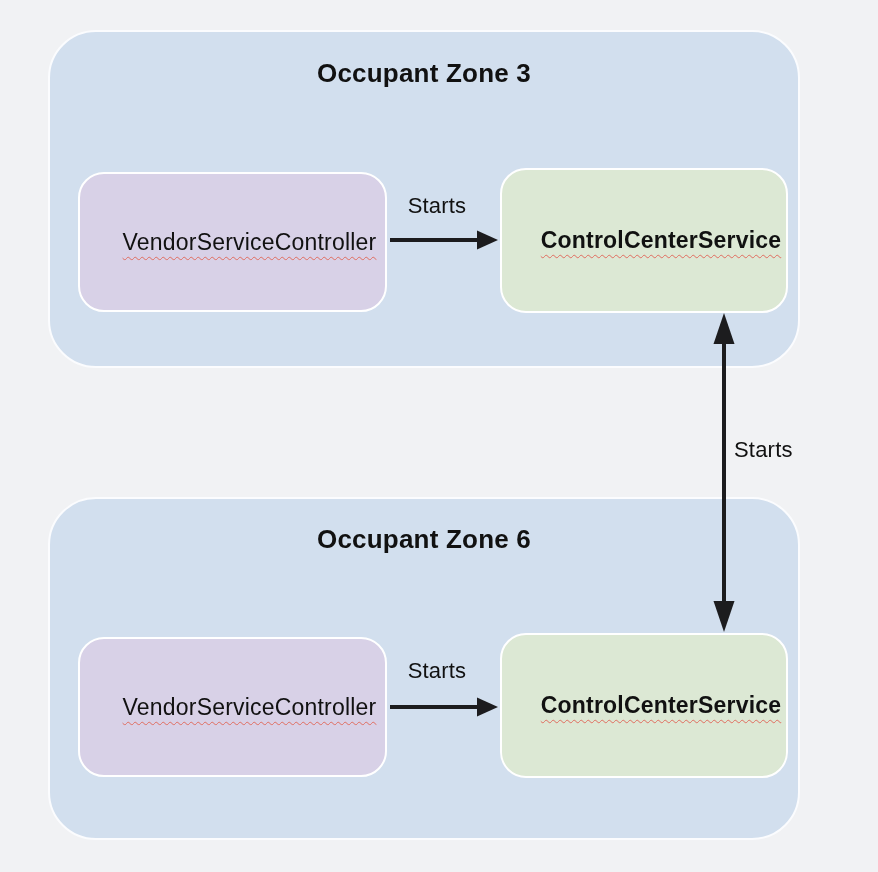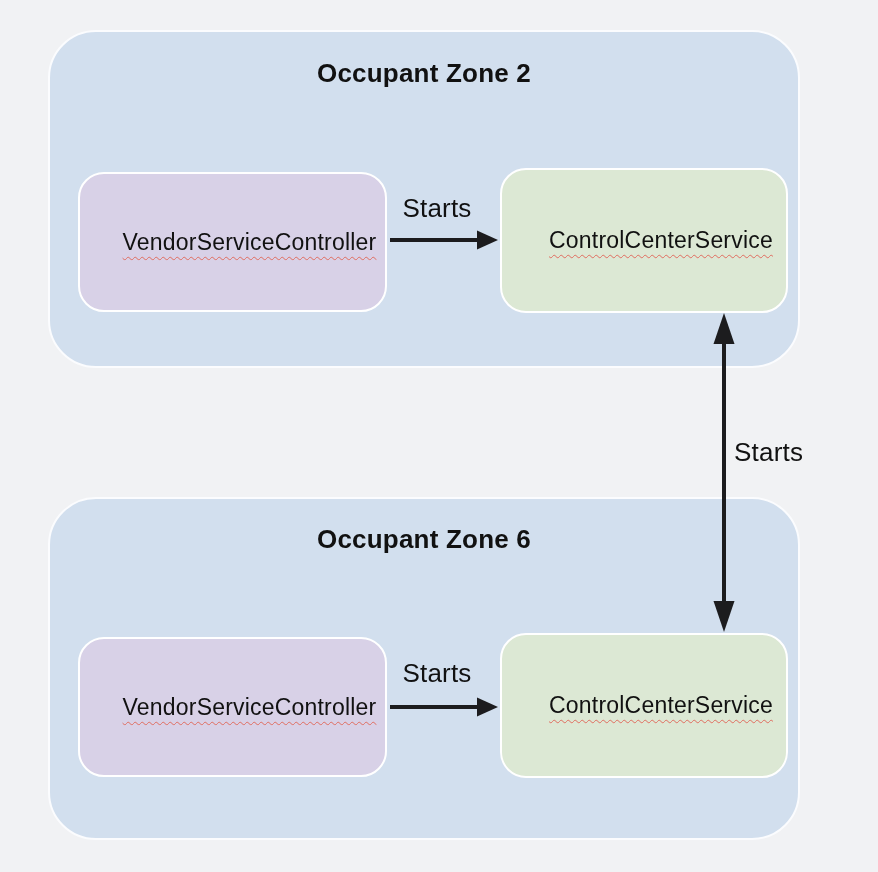--- a/index.html
+++ b/index.html
@@ -49,56 +49,56 @@
   .node {
     position: absolute;
     border: 2px solid var(--box-border);
     border-radius: 26px;
     display: flex;
     align-items: center;
     justify-content: center;
     padding-left: 34px;
   }
   .node-vendor { background: var(--vendor-box-bg); }
-  .node-control { background: var(--control-box-bg); }
+  .node-control { background: var(--control-box-bg); font-weight: bold; }
   .node-label {
     font-size: 23px;
     letter-spacing: 0.2px;
     white-space: nowrap;
     text-decoration-line: underline;
     text-decoration-style: wavy;
     text-decoration-color: var(--squiggle-color);
     text-decoration-thickness: 1px;
     text-underline-offset: 6px;
   }
   .arrow-layer {
     position: absolute;
     left: 0; top: 0;
     width: 878px; height: 872px;
     pointer-events: none;
     z-index: 5;
   }
   .edge-label {
     position: absolute;
-    font-size: 26px;
+    font-size: 22px;
     letter-spacing: 0.2px;
     white-space: nowrap;
     z-index: 6;
   }
   .edge-label-starts-1 { left: 390px; top: 193px; width: 94px; text-align: center; }
   .edge-label-starts-2 { left: 390px; top: 658px; width: 94px; text-align: center; }
   .edge-label-connect  { left: 734px; top: 437px; }
 </style>
 </head>
 <body>
 
 <div class="canvas">
 
   <section class="zone zone-1">
-    <h2 class="zone-title">Occupant Zone 2</h2>
+    <h2 class="zone-title">Occupant Zone 3</h2>
 
   </section>
 
   <section class="zone zone-2">
     <h2 class="zone-title">Occupant Zone 6</h2>
 
   </section>
 
   <svg class="arrow-layer" viewBox="0 0 878 872" xmlns="http://www.w3.org/2000/svg">
 

